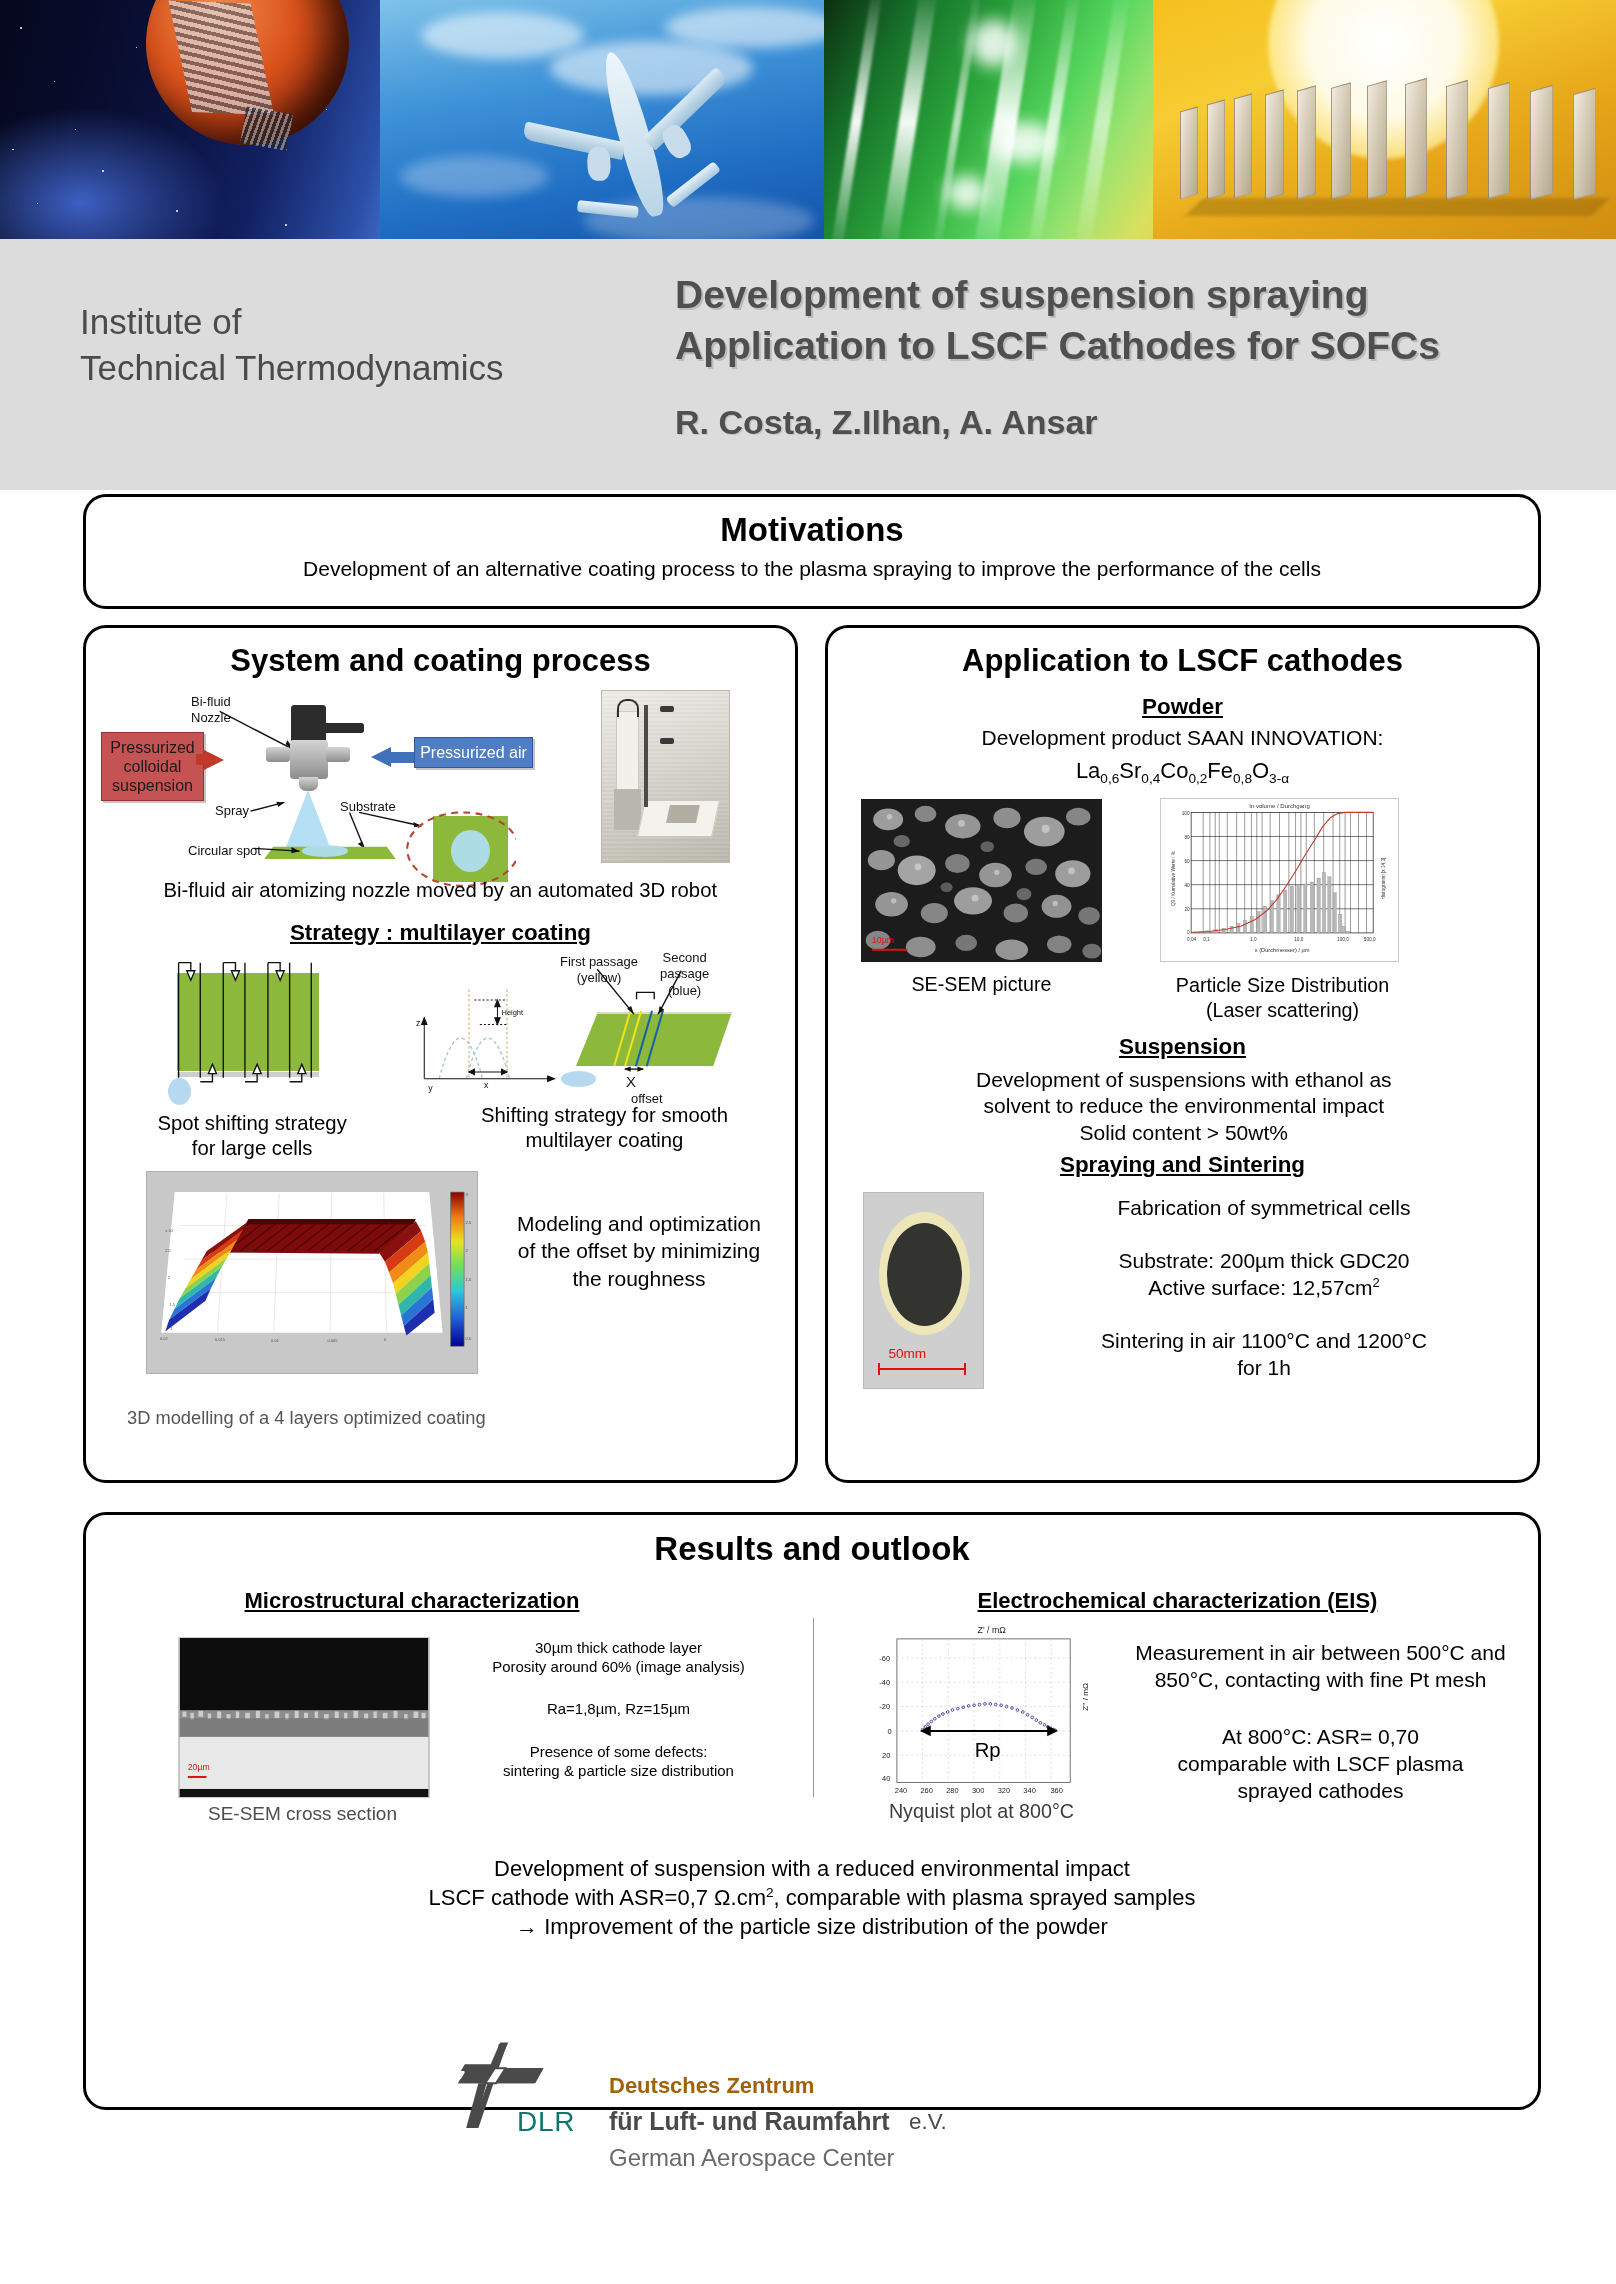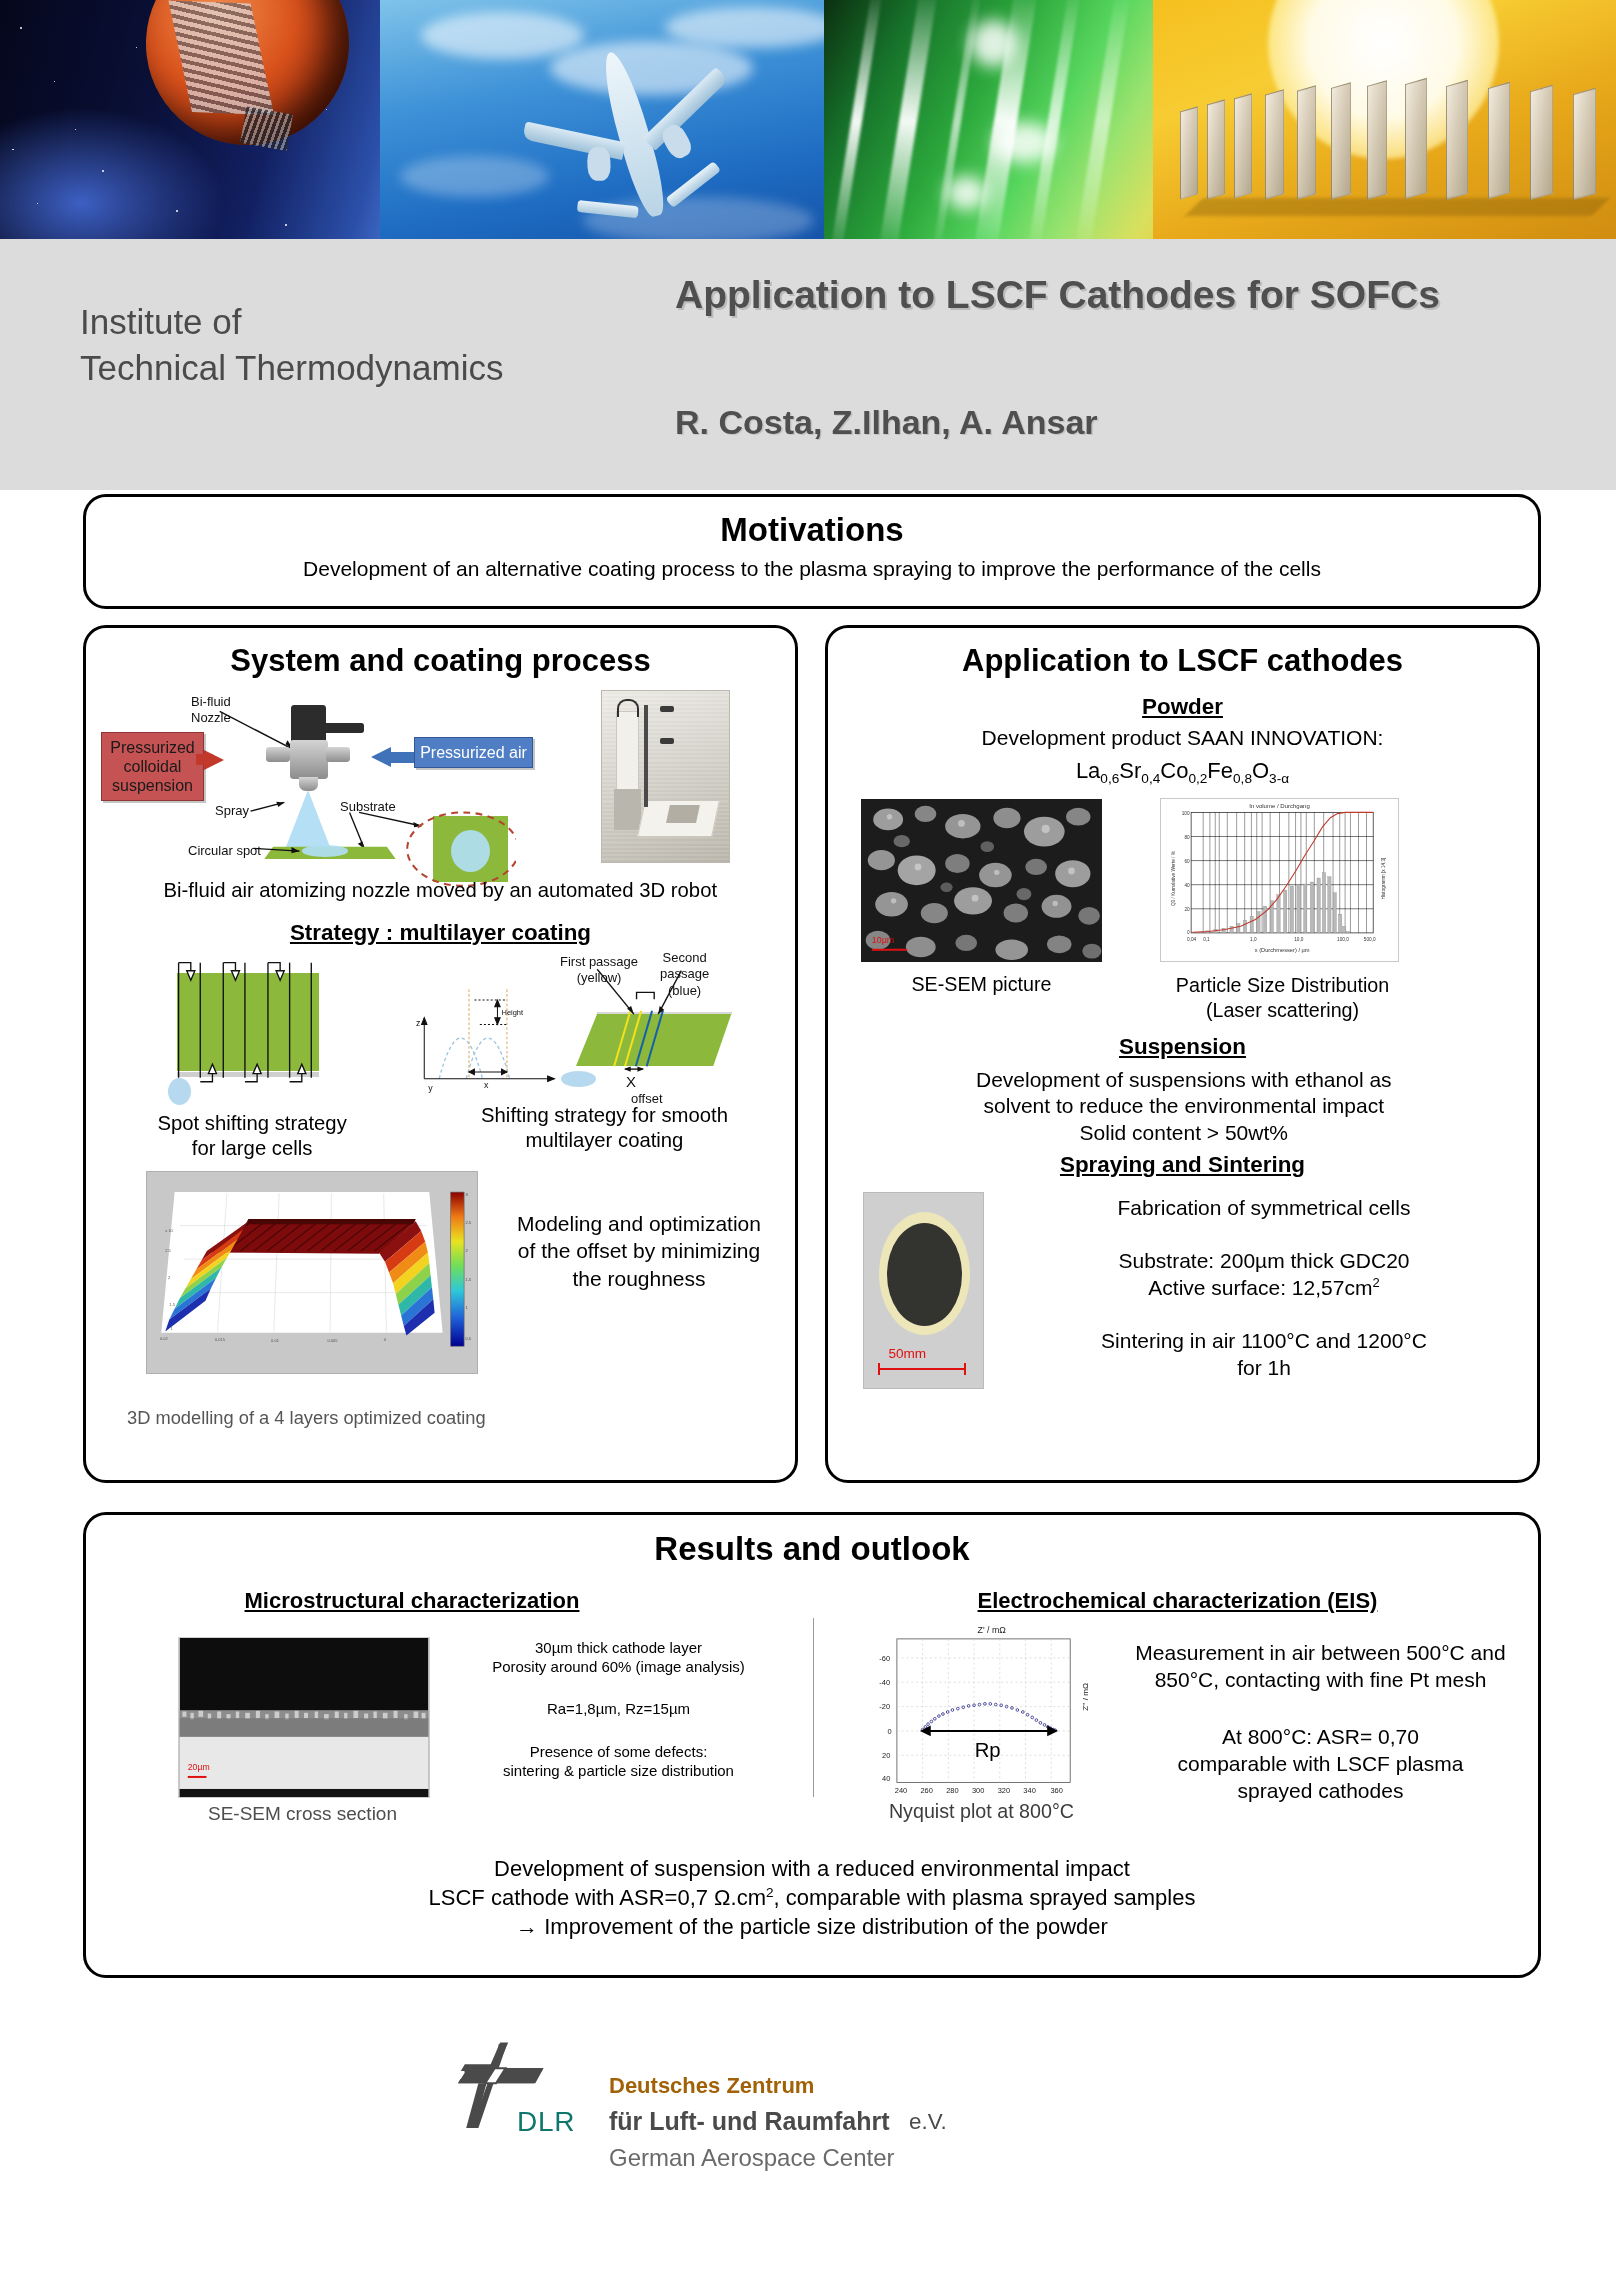--- a/index.html
+++ b/index.html
@@ -95,21 +95,21 @@
 
   
   #p-system { left:83px; top:625px; width:715px; height:858px; }
   #system-title { position:absolute; left:0; top:15px; width:100%; font-size:31px; }
 
   
   #p-lscf { left:825px; top:625px; width:715px; height:858px; }
   #lscf-title { position:absolute; left:0; top:15px; width:100%; font-size:31px; }
 
   
-  #p-results { left:83px; top:1512px; width:1458px; height:466px; }
+  #p-results { left:83px; top:1512px; width:1458px; height:598px; }
   #results-title { position:absolute; left:0; top:15px; width:100%; font-size:33px; }
 
   .sub-h { font-weight:bold; text-decoration: underline; text-align:center; }
   .ctext { text-align:center; }
 
   
   .sys-diagram { position:absolute; left:15px; top:62px; width:488px; height:176px; }
   .box-label {
     position:absolute; font-size:16px; color:#1a1a1a; text-align:center;
     padding:4.7px 4.1px; line-height:1.2;
@@ -242,20 +242,21 @@
     <div class="mirror-shadow" style="left:41px;top:198px;width:407px;height:17.6px;transform:skewX(-45deg);"></div>
   </div>
 </div>
 
 <div class="header">
   <div class="inst">
     <div>Institute of</div>
     <div>Technical Thermodynamics</div>
   </div>
   <div class="title">
+    <div>Development of suspension spraying</div>
     <div>Application to LSCF Cathodes for SOFCs</div>
   </div>
   <div class="authors">R. Costa, Z.Ilhan, A. Ansar</div>
 </div>
 
 <div class="panel" id="p-motivations">
   <div class="panel-h" id="motivations-title">Motivations</div>
   <div id="motivations-text">Development of an alternative coating process to the plasma spraying to improve the performance of the cells</div>
 </div>
 

